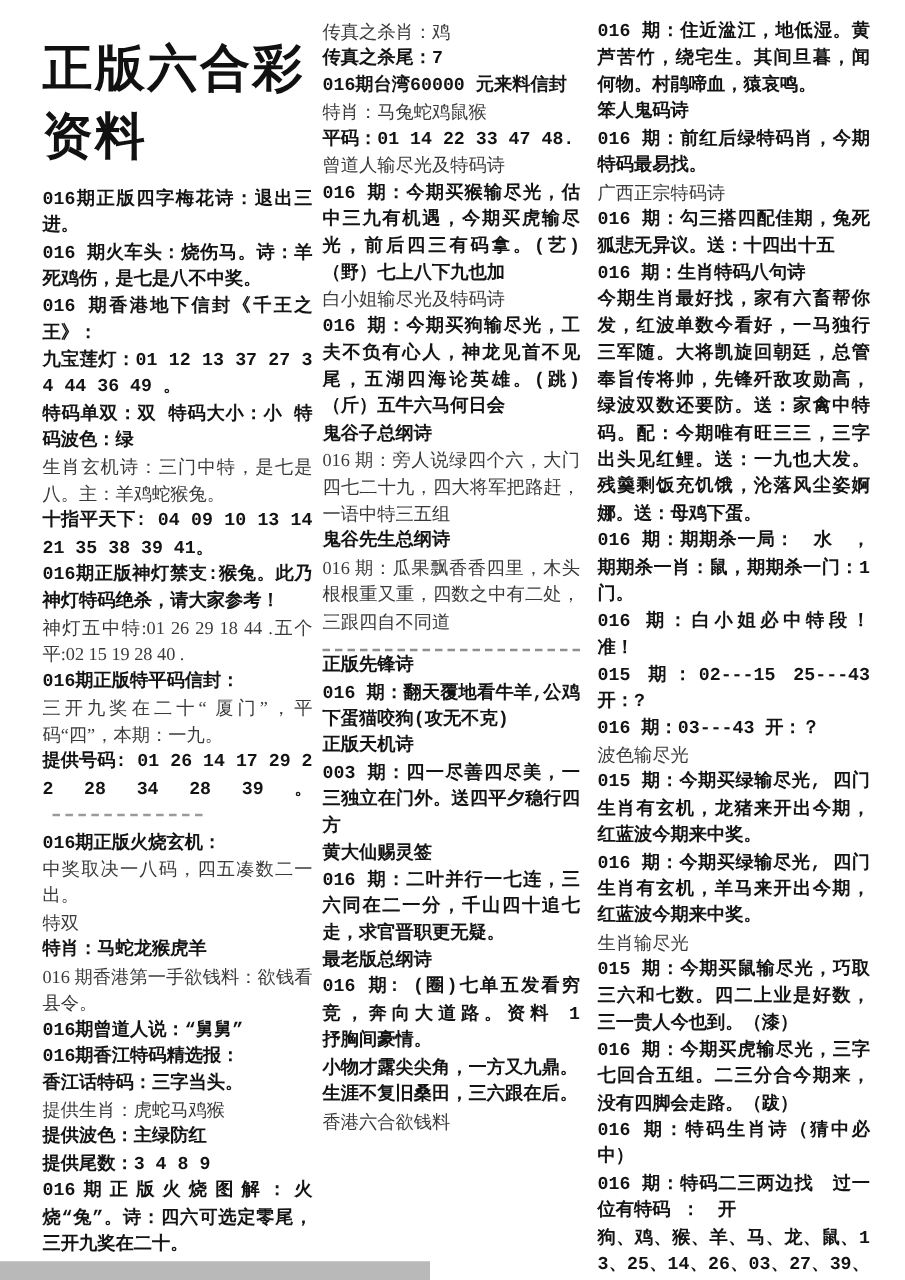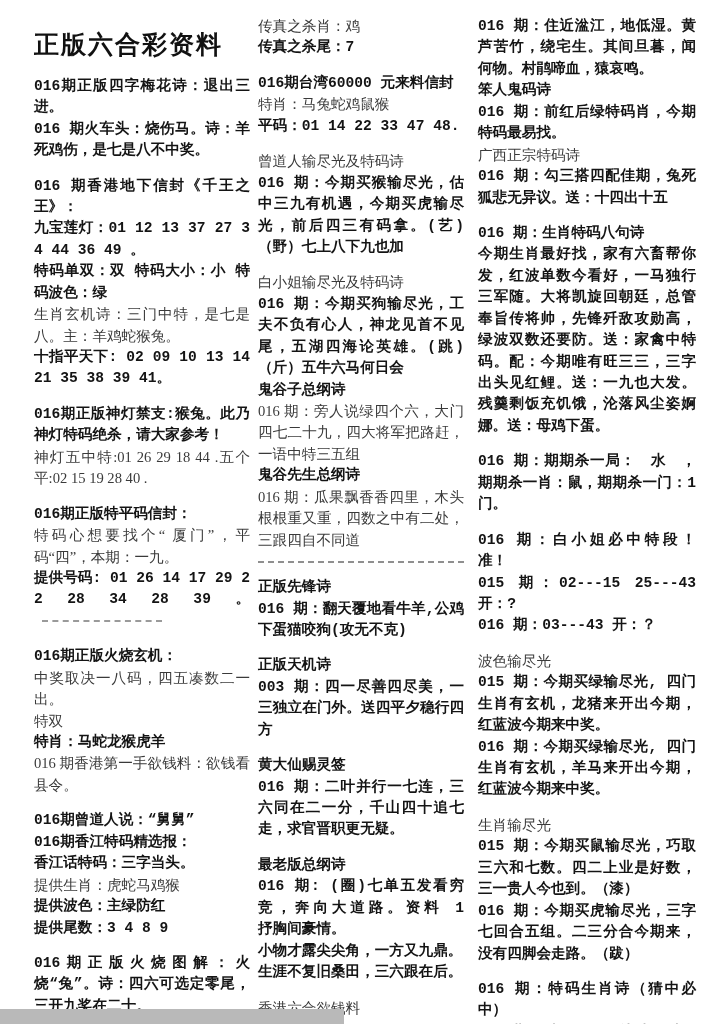--- a/index.html
+++ b/index.html
@@ -2,22 +2,22 @@
 <html><head>
 <meta charset="utf-8">
 <style>
   html,body{margin:0;padding:0;background:#e8e8e8;}
   #scan{position:relative;width:724px;height:1024px;background:#ffffff;overflow:hidden;
         font-family:"Liberation Serif","DejaVu Serif",serif;color:#222;}
   .col{position:absolute;top:16px;}
   #col-left{left:34px;width:216px;top:28px;}
   #col-middle{left:258px;width:206px;}
   #col-right{left:478px;width:218px;}
-  .doc-title{font-size:25px;font-weight:700;line-height:1.35;letter-spacing:2px;color:#111;margin:0 0 14px 0;}
-  .block{margin-top:14px;}
+  .doc-title{font-size:40px;font-weight:700;line-height:1.35;letter-spacing:2px;color:#111;margin:0 0 14px 0;}
+  .block{}
   .block:first-child{margin-top:0;}
   .tl{margin:0;font-size:14.6px;line-height:1.47;text-align:justify;word-break:break-all;}
   .b1{font-weight:700;color:#141414;font-family:Liberation Mono, monospace;}
   .b0{font-weight:400;color:#3a3a3a;}
   .sep{border:none;border-top:2px dashed #8f8f8f;margin:10px 0 2px 0;height:0;}
   .dashline{display:inline-block;width:120px;height:0;border-top:2px dashed #9a9a9a;vertical-align:middle;margin-left:8px;}
   .scan-bar{position:absolute;left:0;top:1009px;width:344px;height:15px;background:#b9b9b9;}
 </style>
 </head>
 <body>
@@ -28,29 +28,29 @@
     <div>
         <div class="block">
           <p class="tl b1">016期正版四字梅花诗：退出三进。</p>
           <p class="tl b1">016 期火车头：烧伤马。诗：羊死鸡伤，是七是八不中奖。</p>
         </div>
         <div class="block">
           <p class="tl b1">016 期香港地下信封《千王之王》：</p>
           <p class="tl b1">九宝莲灯：01 12 13 37 27 34 44 36 49 。</p>
           <p class="tl b1">特码单双：双  特码大小：小  特码波色：绿</p>
           <p class="tl b0">生肖玄机诗：三门中特，是七是八。主：羊鸡蛇猴兔。</p>
-          <p class="tl b1">十指平天下: 02 09 10 13 14 21 35 38 39 41。</p>
+          <p class="tl b1">十指平天下: 04 09 10 13 14 21 35 38 39 41。</p>
         </div>
         <div class="block">
           <p class="tl b1">016期正版神灯禁支:猴兔。此乃神灯特码绝杀，请大家参考！</p>
           <p class="tl b0">神灯五中特:01 26 29 18 44 .五个平:02 15 19 28 40 .</p>
         </div>
         <div class="block">
           <p class="tl b1">016期正版特平码信封：</p>
-          <p class="tl b0">特码心想要找个“ 厦门”，平码“四”，本期：一九。</p>
+          <p class="tl b0">三开九奖在二十“ 厦门”，平码“四”，本期：一九。</p>
           <p class="tl b1">提供号码: 01 26 14 17 29 22 28 34 28 39 。<span class="dashline"></span></p>
         </div>
         <div class="block">
           <p class="tl b1">016期正版火烧玄机：</p>
           <p class="tl b0">中奖取决一八码，四五凑数二一出。</p>
           <p class="tl b0">特双</p>
           <p class="tl b1">特肖：马蛇龙猴虎羊</p>
           <p class="tl b0">016 期香港第一手欲钱料：欲钱看县令。</p>
         </div>
         <div class="block">

